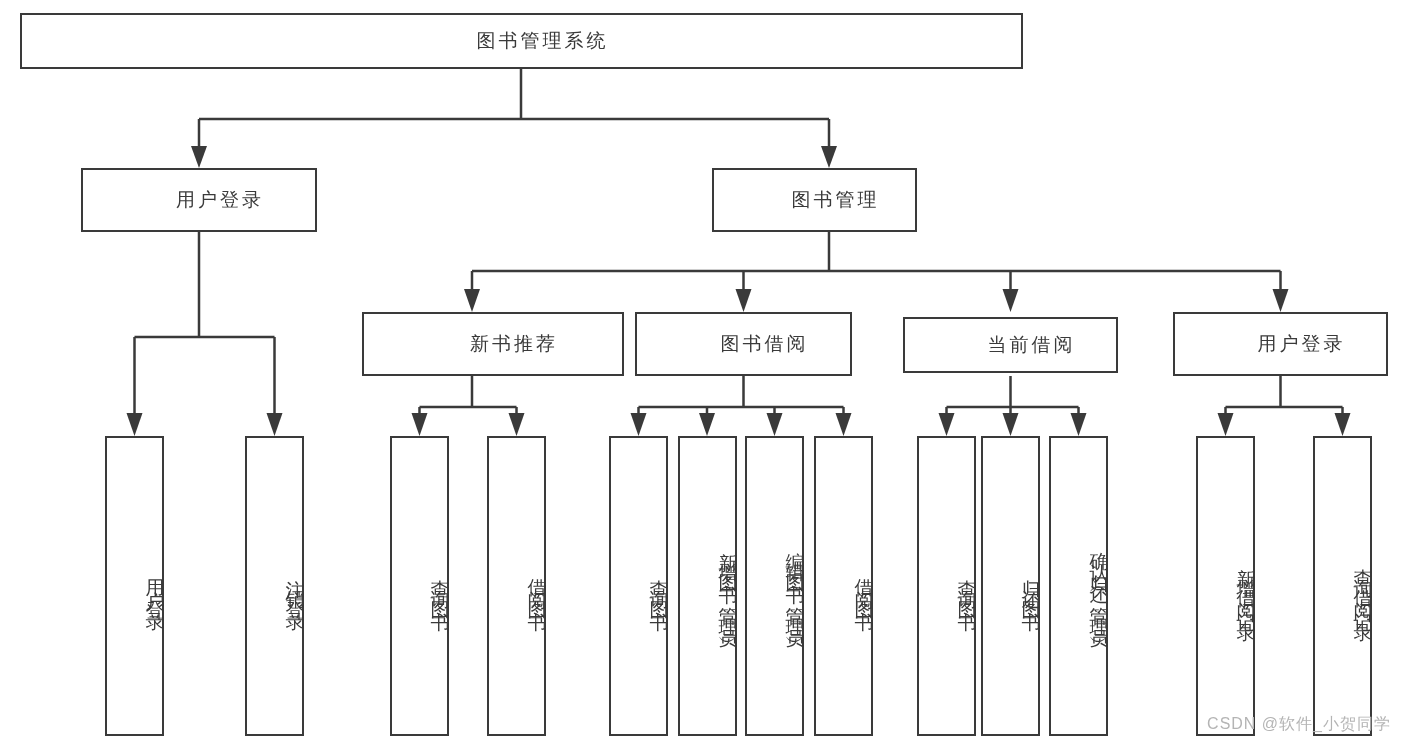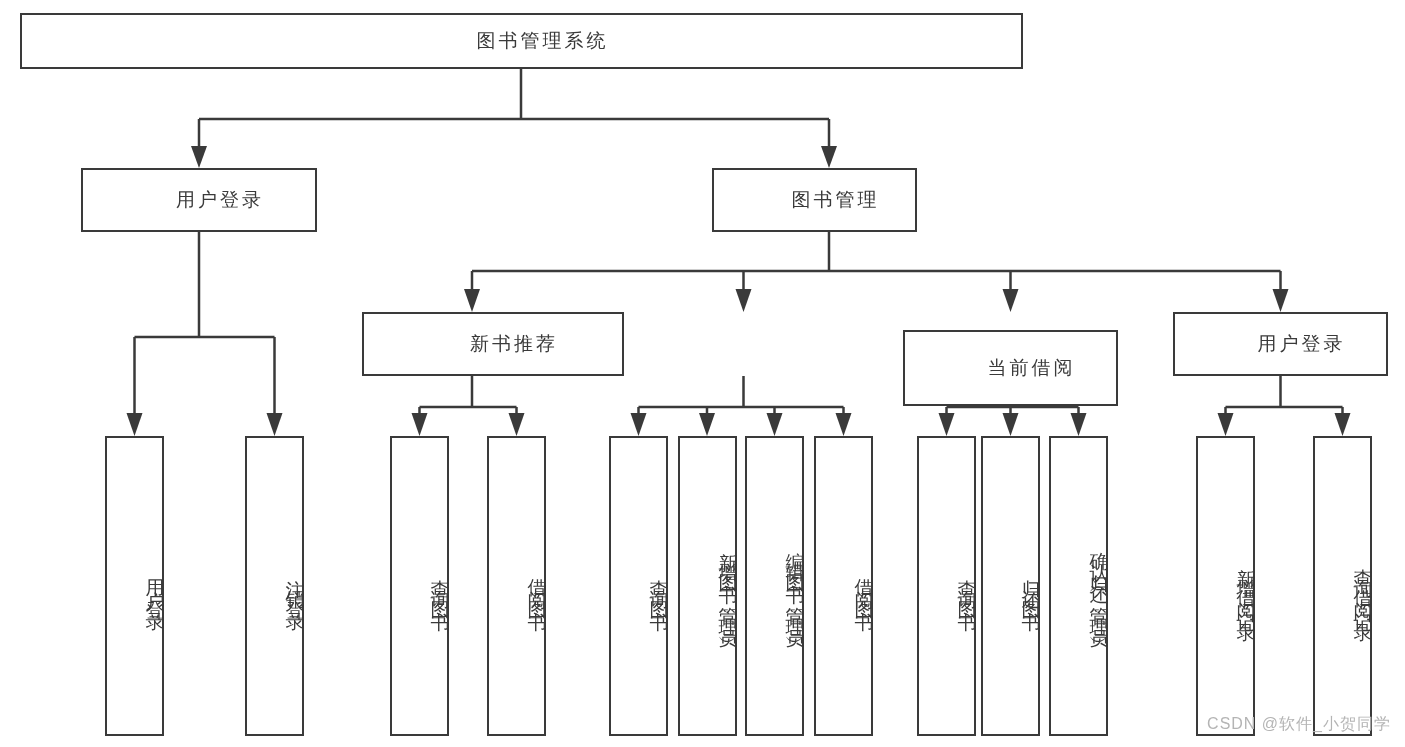--- a/index.html
+++ b/index.html
@@ -131,21 +131,24 @@
   <div class="box h" style="left:81px;top:168px;width:236px;height:64px">
     <span>用户登录</span>
   </div>
   <div class="box h" style="left:712px;top:168px;width:205px;height:64px">
     <span>图书管理</span>
   </div>
 
   <div class="box h" style="left:362px;top:312px;width:262px;height:64px">
     <span>新书推荐</span>
   </div>
-  <div class="box h" style="left:903px;top:330px;width:215px;height:76px">
+  <div class="box h" style="left:635px;top:312px;width:217px;height:64px">
+    <span>图书借阅</span>
+  </div>
+  <div class="box h" style="left:903px;top:317px;width:215px;height:56px">
     <span>当前借阅</span>
   </div>
   <div class="box h" style="left:1173px;top:312px;width:215px;height:64px">
     <span>用户登录</span>
   </div>
 
   <div class="box v" style="left:105px">
     <span>用户登录</span>
   </div>
   <div class="box v" style="left:245px">

